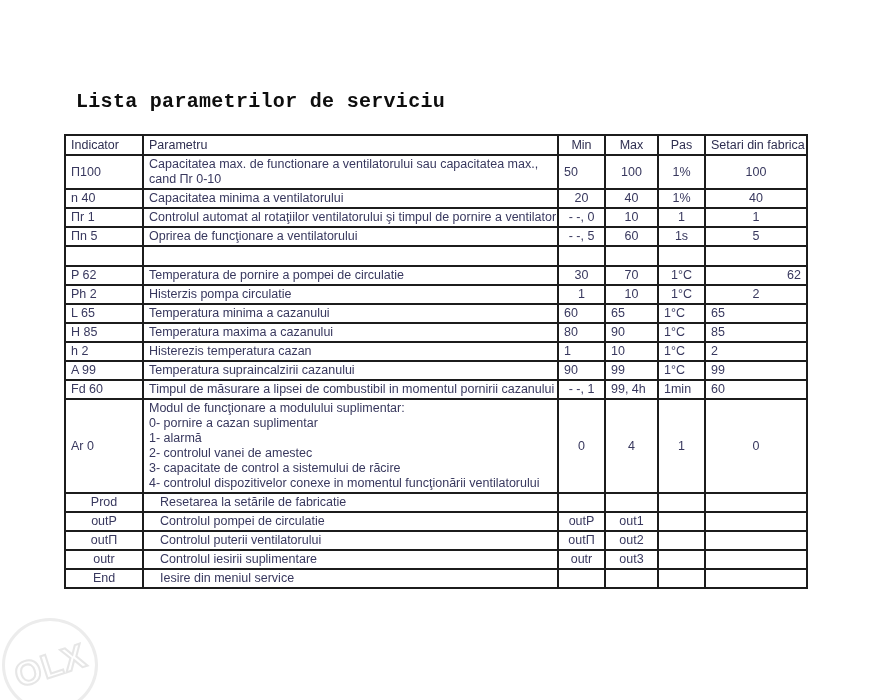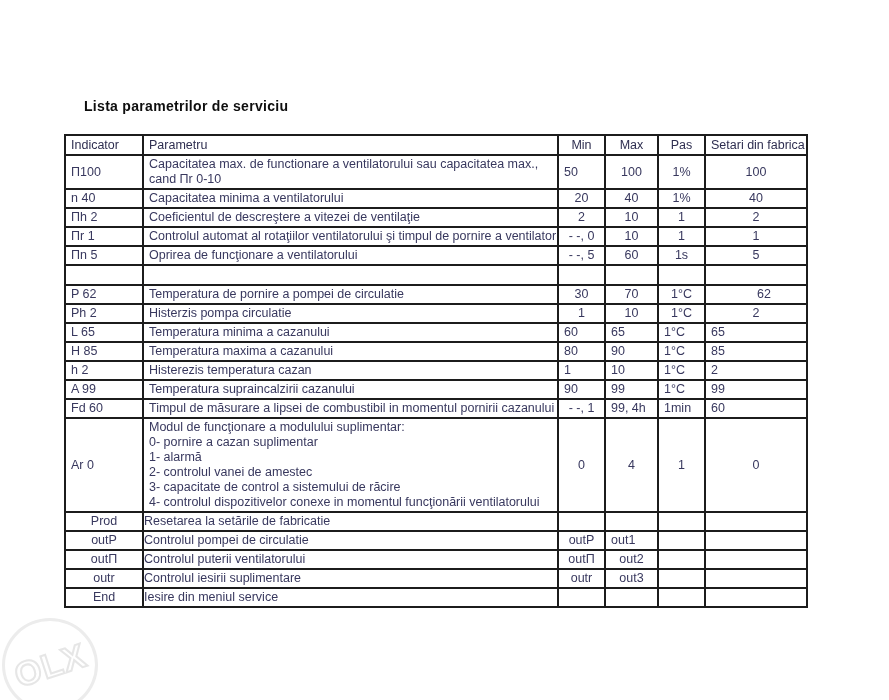--- a/index.html
+++ b/index.html
@@ -1,43 +1,43 @@
 <!DOCTYPE html>
 <html><head>
 <meta charset="utf-8">
 <style>
   html,body{margin:0;padding:0;}
   body{
     width:889px;height:700px;background:#ffffff;position:relative;overflow:hidden;
     font-family:"Liberation Sans", sans-serif;
   }
   .page-title{
-    position:absolute;left:68px;top:82px;margin:16px;
-    font-size:14px;font-weight:bold;color:#0e0e0e;letter-spacing:0.3px;
+    position:absolute;left:68px;top:82px;margin:8px;
+    font-size:20px;font-weight:bold;color:#0e0e0e;letter-spacing:0.3px;font-family:Liberation Mono, monospace;
   }
   table.params{
     position:absolute;left:64px;top:134px;width:742px;
     border-collapse:collapse;table-layout:fixed;
   }
   table.params th, table.params td{
     border:2px solid #1c1c1c;
     font-size:12.5px;line-height:15px;
     padding:1px 5px;vertical-align:middle;
     color:#38385e;
     overflow:hidden;white-space:nowrap;
   }
   table.params th{
     font-weight:normal;height:16px;text-align:left;color:#2e2e50;
   }
   table.params th.c{text-align:center;}
   td.cell-parametru{white-space:normal;}
   td.cell-parametru div{white-space:nowrap;}
   td.cell-indicator{color:#33335a;}
   td.cell-indicator.c{text-align:center;margin-left:30px;}
-  td.cell-parametru.indent{padding-left:0;}
+  td.cell-parametru.indent{padding-left:16px;}
   td.val{color:#2f3f7a;}
   tr.normal td{height:15px;}
   tr.spacer td{height:16px;}
   
   .watermark{
     position:absolute;left:2px;top:618px;width:90px;height:88px;
     border:3px solid #ececec;border-radius:50%;
     display:flex;align-items:center;justify-content:center;
     pointer-events:none;
   }
@@ -89,30 +89,20 @@
         <td class="cell-indicator">n 40</td>
         <td class="cell-parametru">
           <div>Capacitatea minima a ventilatorului</div>
         </td>
         <td class="val" style="text-align: center;">20</td>
         <td class="val" style="text-align: center;">40</td>
         <td class="val" style="text-align: center;">1%</td>
         <td class="val" style="text-align: center;">40</td>
       </tr>
       <tr class="normal">
-        <td class="cell-indicator">Πh   2</td>
-        <td class="cell-parametru">
-          <div>Coeficientul de descreştere a vitezei de ventilaţie</div>
-        </td>
-        <td class="val" style="text-align: center;">2</td>
-        <td class="val" style="text-align: center;">10</td>
-        <td class="val" style="text-align: center;">1</td>
-        <td class="val" style="text-align: center;">2</td>
-      </tr>
-      <tr class="normal">
         <td class="cell-indicator">Πr 1</td>
         <td class="cell-parametru">
           <div>Controlul automat al rotaţiilor ventilatorului şi timpul de pornire a ventilatorului</div>
         </td>
         <td class="val" style="text-align: center;">- -, 0</td>
         <td class="val" style="text-align: center;">10</td>
         <td class="val" style="text-align: center;">1</td>
         <td class="val" style="text-align: center;">1</td>
       </tr>
       <tr class="normal">
@@ -134,21 +124,21 @@
         <td></td>
       </tr>
       <tr class="normal">
         <td class="cell-indicator">P 62</td>
         <td class="cell-parametru">
           <div>Temperatura de pornire a pompei de circulatie</div>
         </td>
         <td class="val" style="text-align: center;">30</td>
         <td class="val" style="text-align: center;">70</td>
         <td class="val" style="text-align: center;">1°C</td>
-        <td class="val" style="text-align: center; padding-left: 21px;">62</td>
+        <td class="val" style="text-align: right; padding-left: 21px;">62</td>
       </tr>
       <tr class="normal">
         <td class="cell-indicator">Ph  2</td>
         <td class="cell-parametru">
           <div>Histerzis pompa circulatie</div>
         </td>
         <td class="val" style="text-align: center;">1</td>
         <td class="val" style="text-align: center;">10</td>
         <td class="val" style="text-align: center;">1°C</td>
         <td class="val" style="text-align: center;">2</td>
@@ -227,21 +217,21 @@
         <td class="val" style="text-align: center;"></td>
         <td class="val" style="text-align: center;"></td>
         <td class="val" style="text-align: center;"></td>
       </tr>
       <tr class="normal">
         <td class="cell-indicator c">outP</td>
         <td class="cell-parametru indent">
           <div>Controlul pompei de circulatie</div>
         </td>
         <td class="val" style="text-align: center;">outP</td>
-        <td class="val" style="text-align: left;">out1</td>
+        <td class="val" style="text-align: center;">out1</td>
         <td class="val" style="text-align: center;"></td>
         <td class="val" style="text-align: center;"></td>
       </tr>
       <tr class="normal">
         <td class="cell-indicator c">outΠ</td>
         <td class="cell-parametru indent">
           <div>Controlul puterii ventilatorului</div>
         </td>
         <td class="val" style="text-align: center;">outΠ</td>
         <td class="val" style="text-align: center;">out2</td>

